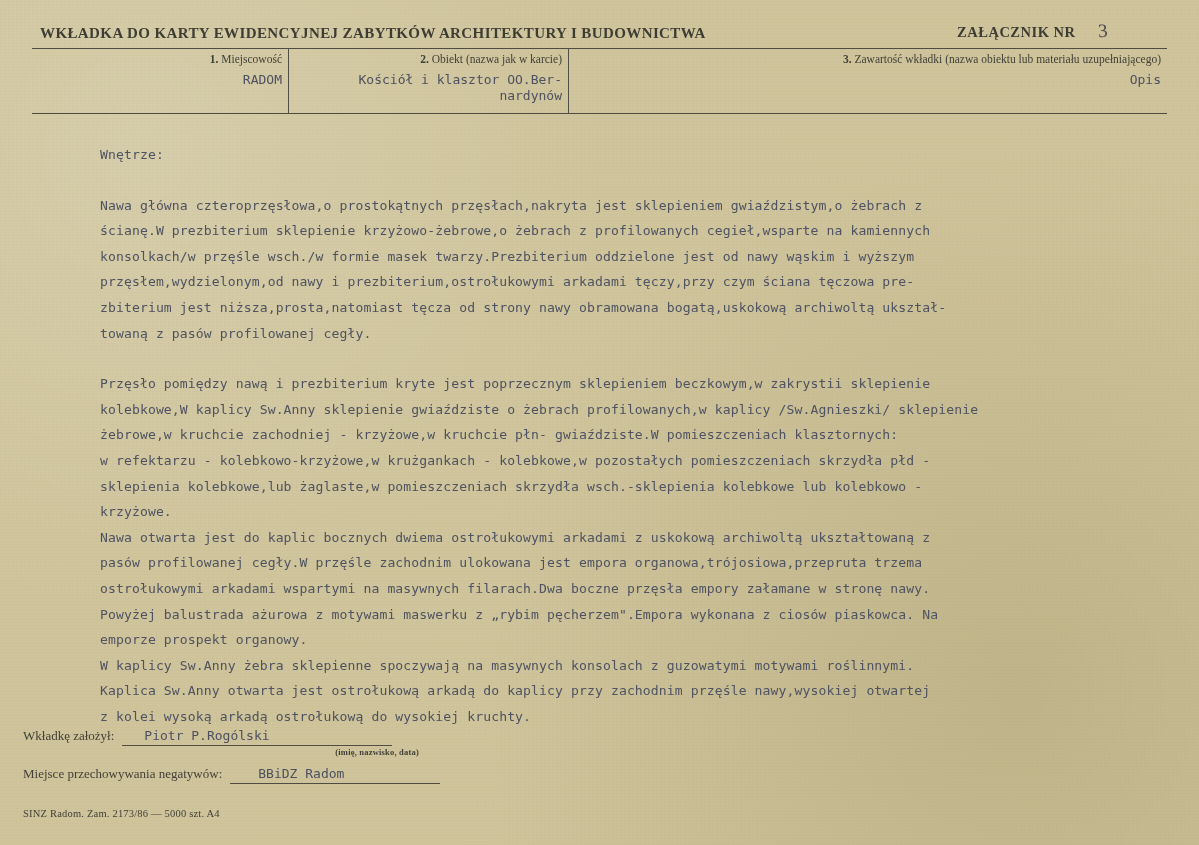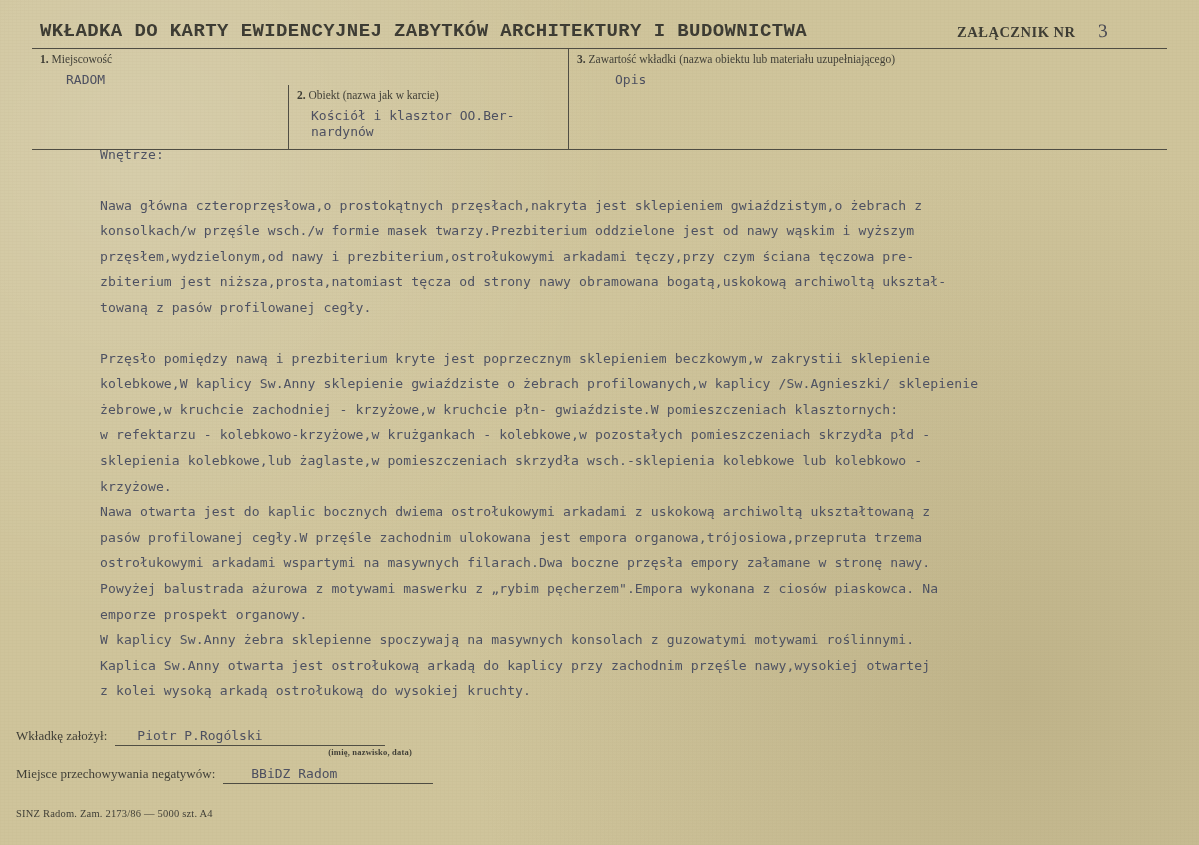--- a/index.html
+++ b/index.html
@@ -39,23 +39,23 @@
     top: 20px;
     right: 32px;
   }
   .title-row {
     display: flex;
     align-items: flex-end;
     justify-content: space-between;
     padding: 0 4px 6px 8px;
   }
   .form-title {
-    font-family: Liberation Mono, monospace;
+    font-family: Liberation Serif, serif;
     font-weight: bold;
-    font-size: 19px;
+    font-size: 15px;
     letter-spacing: .4px;
     color: #3c3b33;
     font-variant: small-caps;
     text-transform: uppercase;
   }
   .attachment-wrap {
     display: flex;
     align-items: baseline;
     gap: 22px;
     padding-right: 56px;
@@ -78,30 +78,31 @@
   .rule {
     height: 0;
     border-top: 1.6px solid #4e4c42;
     margin: 0 0 0 0;
   }
 
   .cells {
     display: flex;
     border-left: 0;
     position: relative;
+    text-align: right;
   }
   .cell {
     position: relative;
     padding: 4px 6px 8px 8px;
     box-sizing: border-box;
     min-height: 54px;
   }
   .cell + .cell { border-left: 1.4px solid #4e4c42; }
   .cell-1 { width: 256px; }
-  .cell-2 { width: 280px; margin-top: 36px; }
+  .cell-2 { width: 280px; }
   .cell-3 { flex: 1; }
 
   .cell-head {
     font-family: "Liberation Serif", serif;
     font-size: 11.5px;
     color: #3f3e36;
     white-space: nowrap;
   }
   .cell-head b { font-weight: bold; }
   .cell-value {
@@ -127,21 +128,21 @@
     font-size: 13.1px;
     line-height: 25.6px;
     letter-spacing: .1px;
   }
   .body-text p { margin: 0; }
   .para-gap { height: 25px; }
 
   
   .footer {
     position: absolute;
-    left: 16px;
+    left: 23px;
     right: 32px;
     bottom: 26px;
   }
   .f-row {
     display: flex;
     align-items: flex-end;
     gap: 8px;
     position: relative;
   }
   .f-label {
@@ -229,20 +230,21 @@
 
     <div class="rule"></div>
   </div>
 
   <div class="body-text">
     <p>Wnętrze:</p>
     <div class="para-gap"></div>
 
     <div>
       <p>Nawa główna czteroprzęsłowa,o prostokątnych przęsłach,nakryta jest sklepieniem gwiaździstym,o żebrach z</p>
+      <p>ścianę.W prezbiterium sklepienie krzyżowo-żebrowe,o żebrach z profilowanych cegieł,wsparte na kamiennych</p>
       <p>konsolkach/w przęśle wsch./w formie masek twarzy.Prezbiterium oddzielone jest od nawy wąskim i wyższym</p>
       <p>przęsłem,wydzielonym,od nawy  i prezbiterium,ostrołukowymi arkadami tęczy,przy czym ściana tęczowa pre-</p>
       <p>zbiterium jest niższa,prosta,natomiast tęcza od strony nawy obramowana bogatą,uskokową archiwoltą ukształ-</p>
       <p>towaną z pasów profilowanej cegły.</p>
     </div>
 
     <div class="para-gap"></div>
 
     <div>
       <p>Przęsło pomiędzy nawą i prezbiterium kryte jest poprzecznym sklepieniem beczkowym,w zakrystii sklepienie</p>

